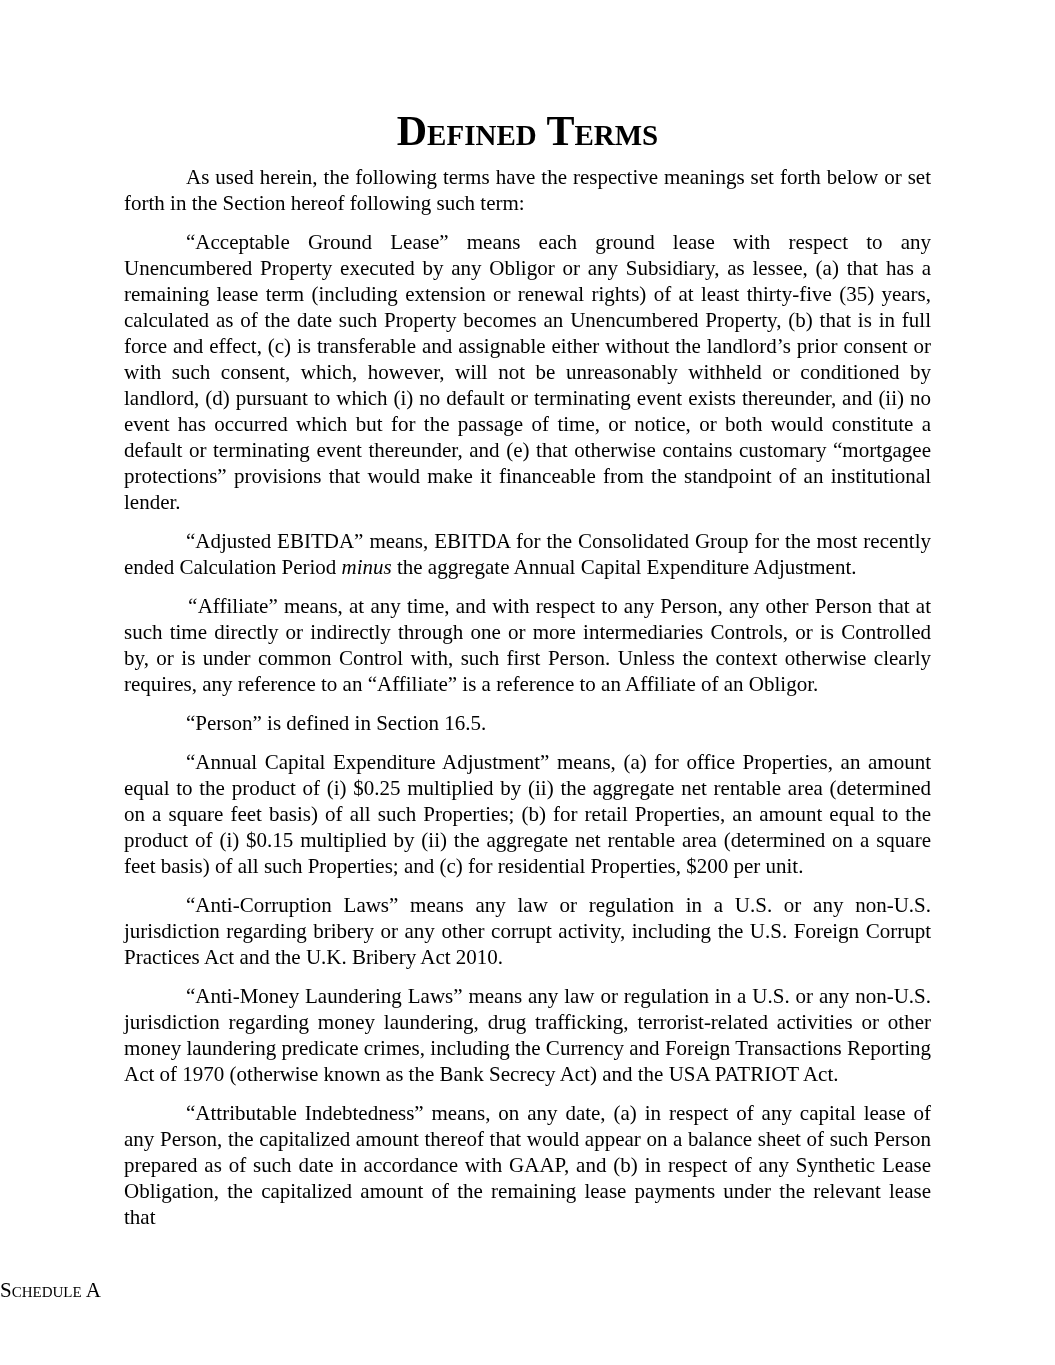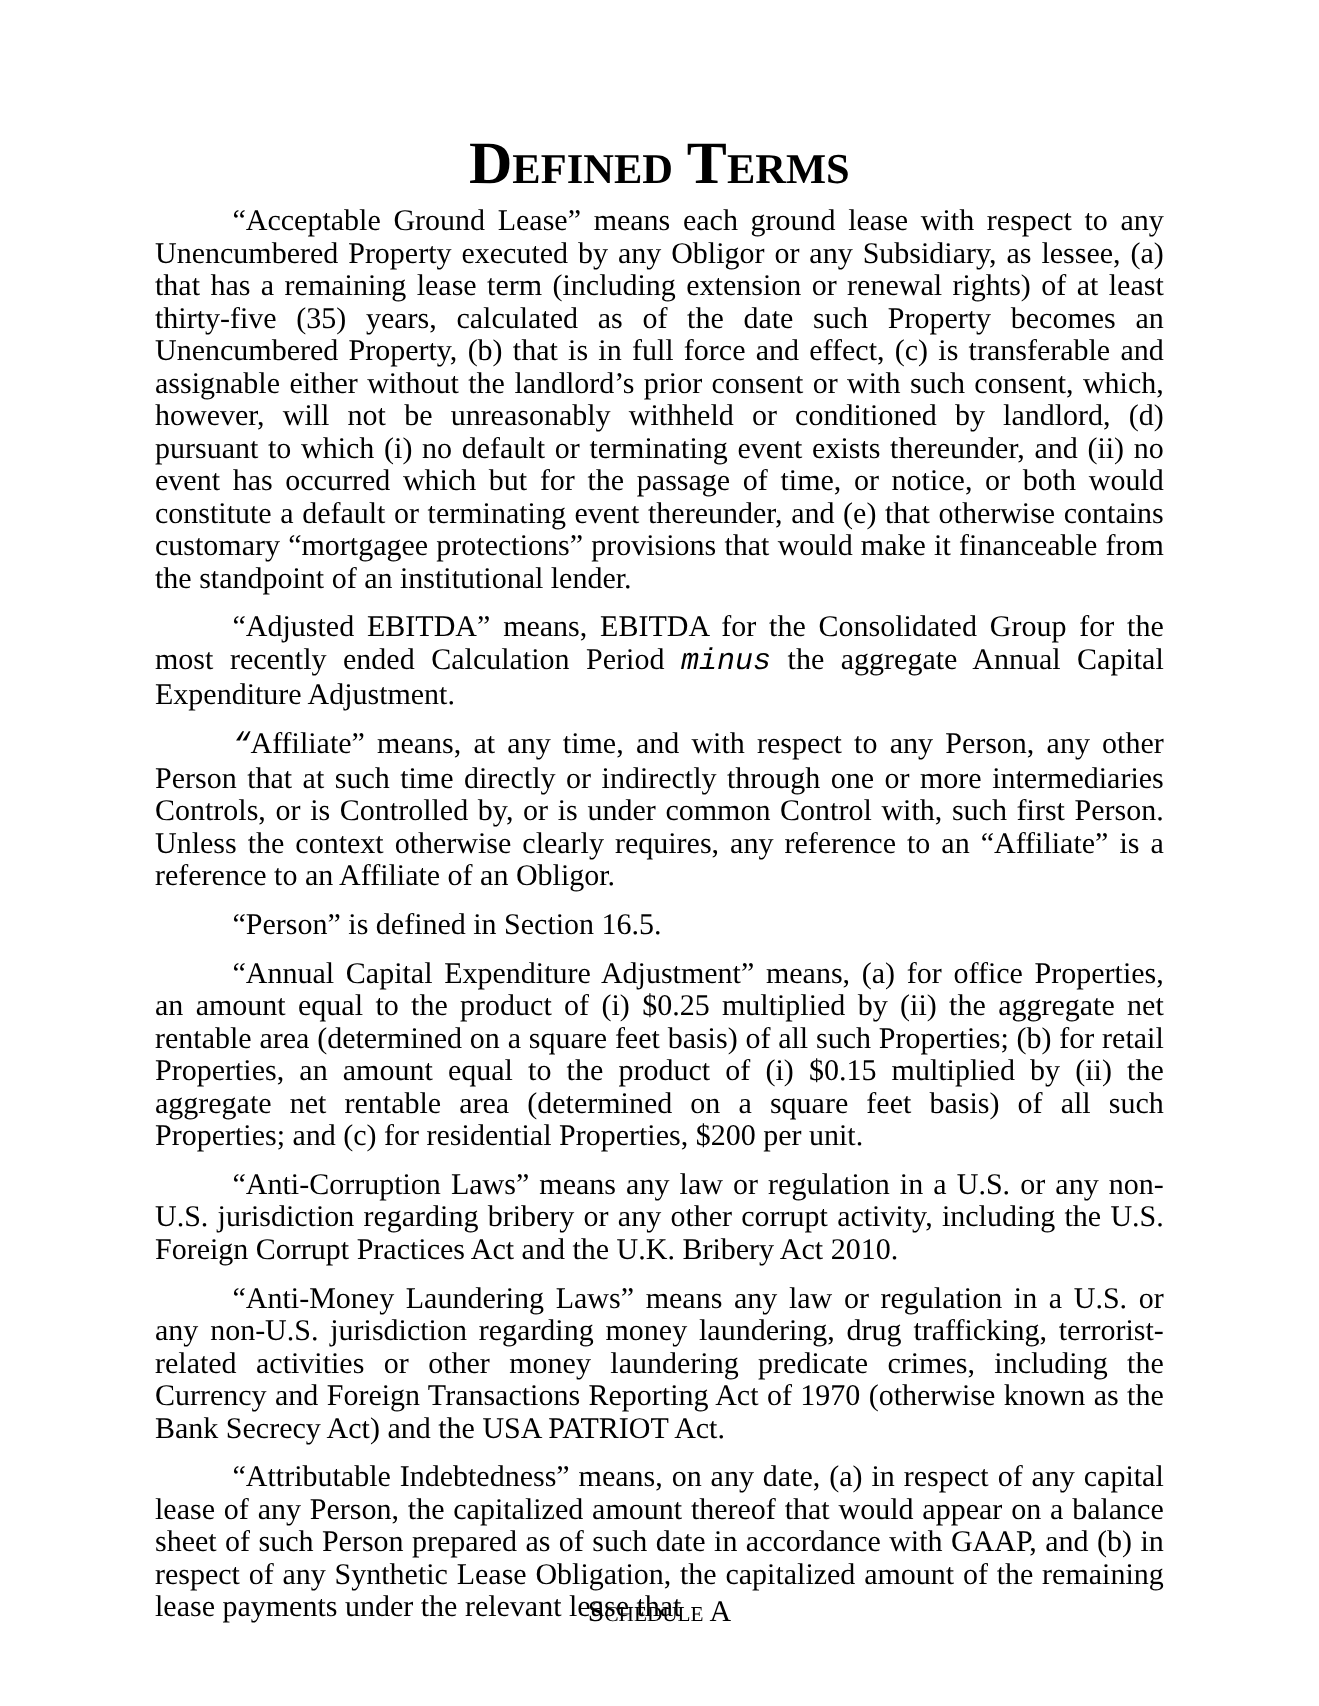--- a/index.html
+++ b/index.html
@@ -8,55 +8,56 @@
     background: #ffffff;
   }
   .page {
     position: relative;
     width: 1055px;
     height: 1365px;
     box-sizing: border-box;
     background: #ffffff;
     color: #000000;
     font-family: "Liberation Serif", serif;
-    font-size: 24px;
+    font-size: 21px;
     line-height: 26px;
     padding: 118px 124px 0 124px;
     overflow: hidden;
   }
   .doc-title {
     text-align: center;
     font-weight: bold;
     font-variant: small-caps;
     margin: 0 0 20px 0;
   }
   .para {
     margin: 0 0 13px 0;
     text-align: justify;
     text-indent: 62px;
   }
   .b { font-weight: normal; }
-  .i { font-style: italic; font-family: Liberation Mono, monospace; }
+  .i { font-style: italic; }
   .page-footer {
     position: absolute;
     left: 0;
     right: 0;
     bottom: 62px;
-    text-align: center;
+    text-align: left;
   }
   .sc { font-variant: small-caps; }
   .footer-line { margin: 0; }
 </style>
 </head>
 <body>
 
 <div class="page">
   <h1 class="doc-title">Defined Terms</h1>
 
   <div>
+      <p class="para"><span>As used herein, the following terms have the respective meanings set forth below or set forth in the Section hereof following such term:</span></p>
       <p class="para"><span>“</span><span class="b">Acceptable Ground Lease</span><span>” means each ground lease with respect to any Unencumbered Property executed by any Obligor or any Subsidiary, as lessee, (a) that has a remaining lease term (including extension or renewal rights) of at least thirty-five (35) years, calculated as of the date such Property becomes an Unencumbered Property, (b) that is in full force and effect, (c) is transferable and assignable either without the landlord’s prior consent or with such consent, which, however, will not be unreasonably withheld or conditioned by landlord, (d) pursuant to which (i) no default or terminating event exists thereunder, and (ii) no event has occurred which but for the passage of time, or notice, or both would constitute a default or terminating event thereunder, and (e) that otherwise contains customary “mortgagee protections” provisions that would make it financeable from the standpoint of an institutional lender.</span></p>
       <p class="para"><span>“</span><span class="b">Adjusted EBITDA</span><span>” means, EBITDA for the Consolidated Group for the most recently ended Calculation Period </span><span class="i">minus</span><span> the aggregate Annual Capital Expenditure Adjustment.</span></p>
       <p class="para"><span class="i">“</span><span class="b">Affiliate</span><span>” means, at any time, and with respect to any Person, any other Person that at such time directly or indirectly through one or more intermediaries Controls, or is Controlled by, or is under common Control with, such first Person.  Unless the context otherwise clearly requires, any reference to an “Affiliate” is a reference to an Affiliate of an Obligor.</span></p>
       <p class="para"><span>“</span><span class="b">Person</span><span>” is defined in Section 16.5.</span></p>
       <p class="para"><span>“</span><span class="b">Annual Capital Expenditure Adjustment</span><span>” means, (a) for office Properties, an amount equal to the product of (i) $0.25 multiplied by (ii) the aggregate net rentable area (determined on a square feet basis) of all such Properties; (b) for retail Properties, an amount equal to the product of (i) $0.15 multiplied by (ii) the aggregate net rentable area (determined on a square feet basis) of all such Properties; and (c) for residential Properties, $200 per unit.</span></p>
       <p class="para"><span>“</span><span class="b">Anti-Corruption Laws</span><span>” means any law or regulation in a U.S. or any non-U.S. jurisdiction regarding bribery or any other corrupt activity, including the U.S. Foreign Corrupt Practices Act and the U.K. Bribery Act 2010.</span></p>
       <p class="para"><span>“</span><span class="b">Anti-Money Laundering Laws</span><span>” means any law or regulation in a U.S. or any non-U.S. jurisdiction regarding money laundering, drug trafficking, terrorist-related activities or other money laundering predicate crimes, including the Currency and Foreign Transactions Reporting Act of 1970 (otherwise known as the Bank Secrecy Act) and the USA PATRIOT Act.</span></p>
       <p class="para"><span>“</span><span class="b">Attributable Indebtedness</span><span>” means, on any date, (a) in respect of any capital lease of any Person, the capitalized amount thereof that would appear on a balance sheet of such Person prepared as of such date in accordance with GAAP, and (b) in respect of any Synthetic Lease Obligation, the capitalized amount of the remaining lease payments under the relevant lease that</span></p>
     </div>
 

